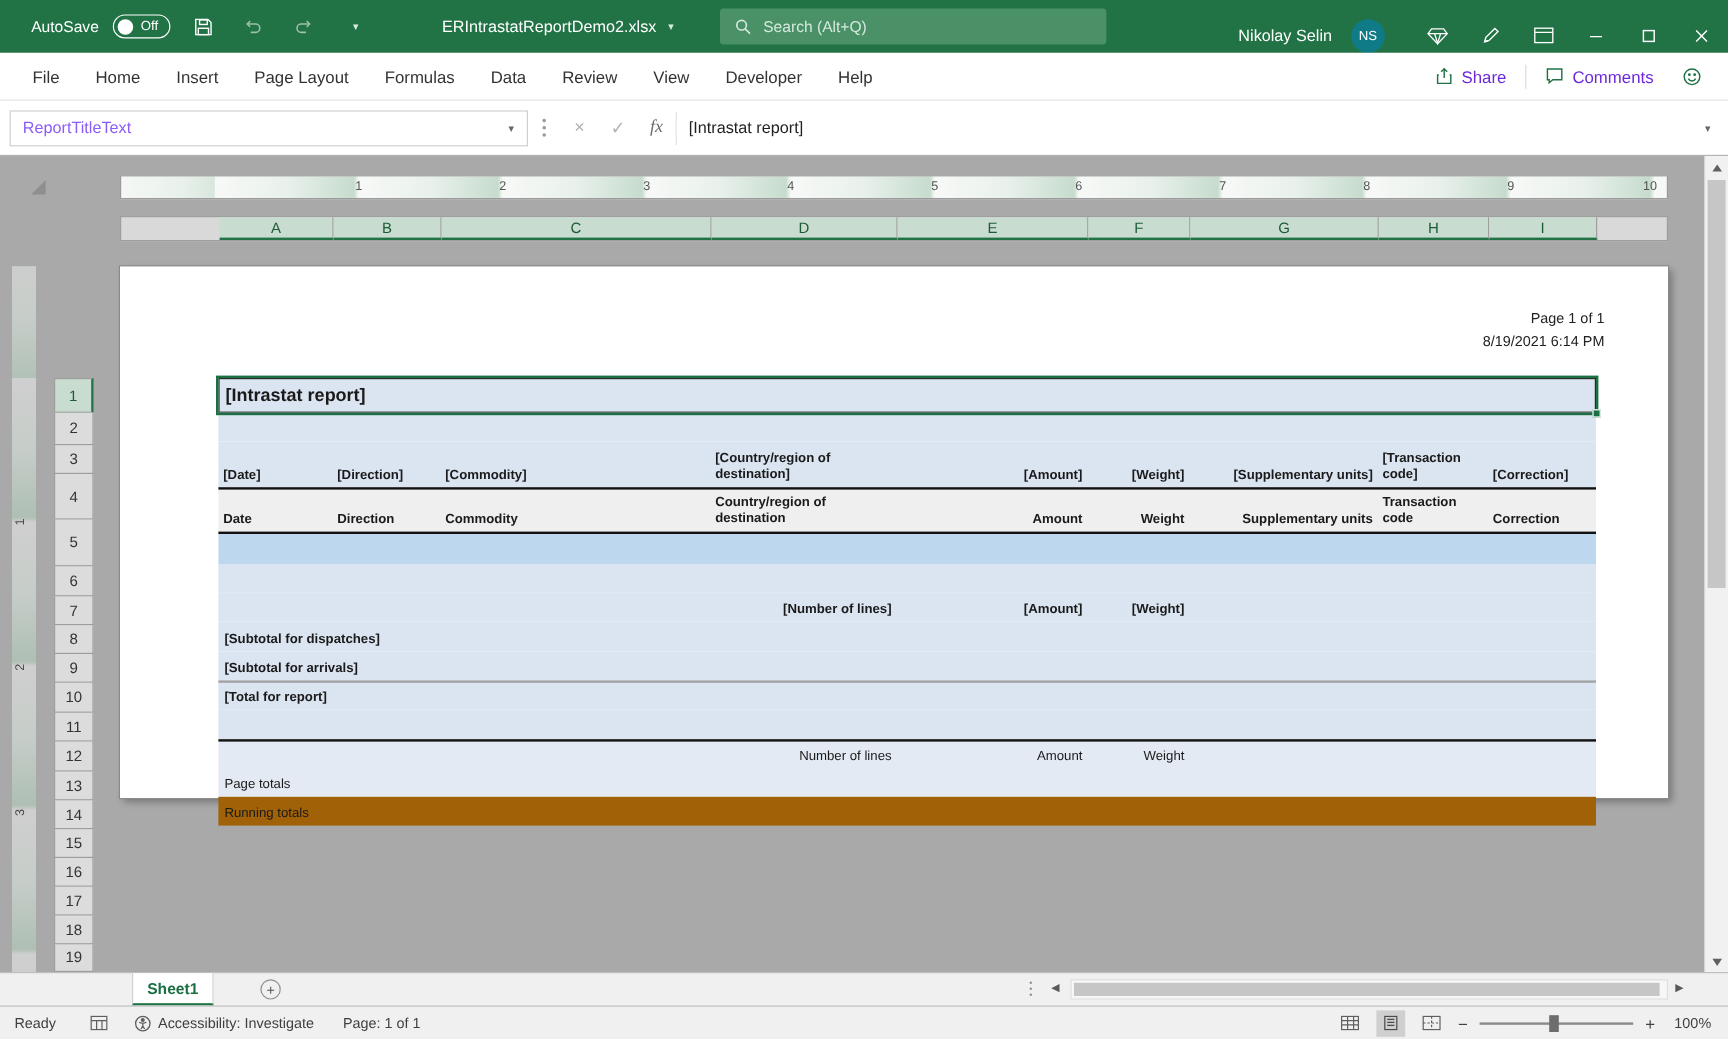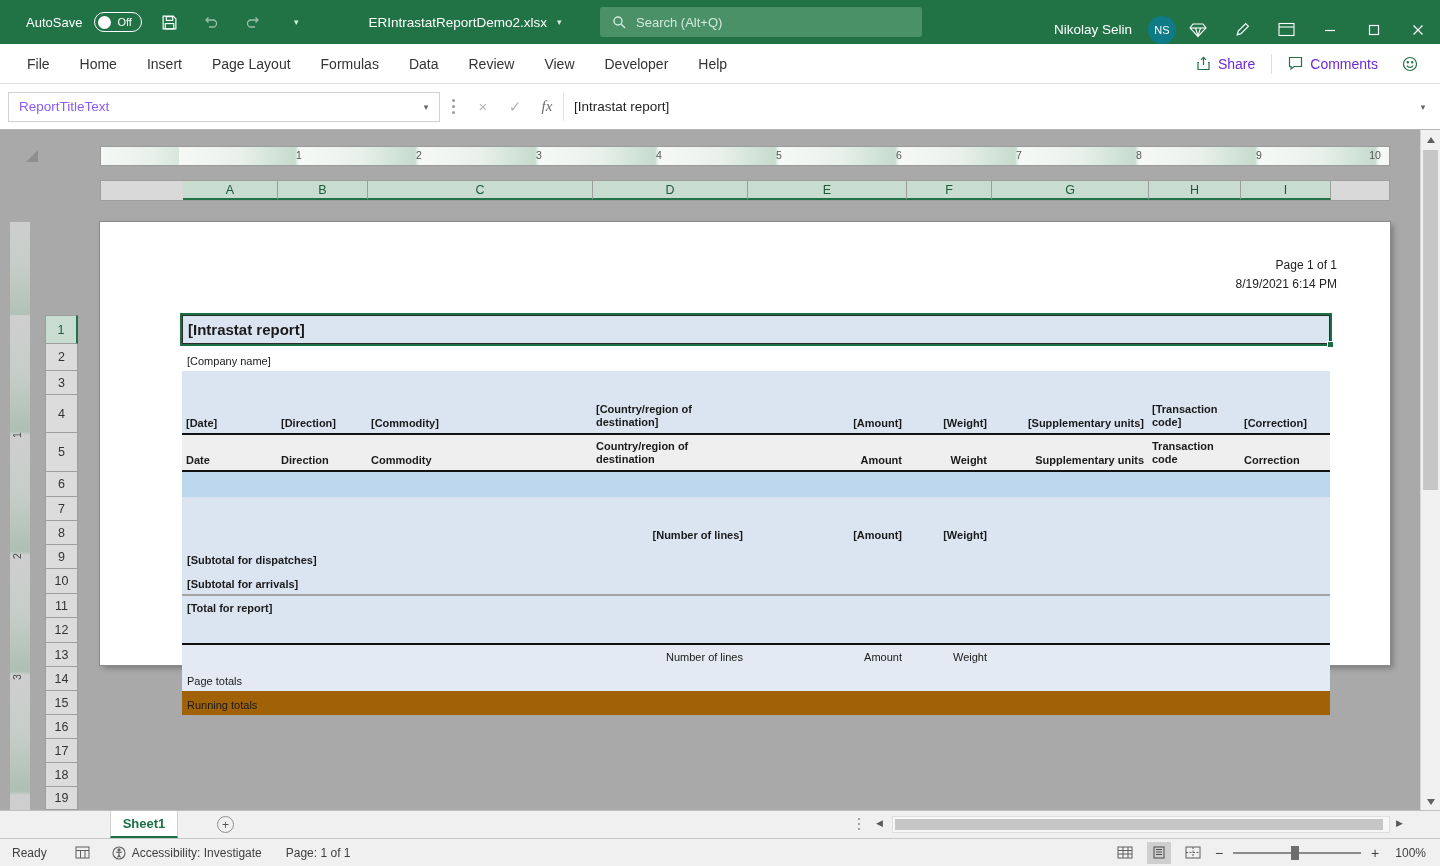--- a/index.html
+++ b/index.html
@@ -12,21 +12,21 @@
   .autosave-label { font-size:13px; }
   .toggle { width:48px; height:20px; border:1px solid #fff; border-radius:10px; display:flex; align-items:center; gap:6px; padding:0 3px; cursor:default; }
   .knob { width:13px; height:13px; background:#fff; border-radius:50%; }
   .toggle-text { font-size:11px; color:#fff; }
   .tb-btn { width:30px; height:30px; display:flex; align-items:center; justify-content:center; }
   .tb-caret { font-size:9px; color:#d8ead f; color:#d8eade; margin-left:2px; }
   .filename { display:flex; align-items:center; gap:8px; font-size:13.5px; margin-left:58px; white-space:nowrap; }
   .search { position:absolute; left:600px; top:7px; width:322px; height:30px; background:#4a9168; border-radius:3px; display:flex; align-items:center; padding-left:12px; gap:10px; font-size:13px; color:#d4e9dc; }
   .tb-right { position:absolute; right:0; top:0; height:59px; display:flex; align-items:center; }
   .user-name { font-size:13.5px; margin-right:16px; }
-  .avatar { width:28px; height:28px; border-radius:50%; background:#0f7b87; display:flex; align-items:center; justify-content:center; font-size:11px; }
+  .avatar { width:28px; height:28px; border-radius:50%; background:#0f7b87; display:flex; align-items:center; justify-content:center; font-size:11px; margin-right:22px; }
   .winbtn { width:44px; height:44px; display:flex; align-items:center; justify-content:center; }
 
   
   .ribbon { position:absolute; top:44px; left:0; width:1440px; height:40px; background:#fff; border-bottom:1px solid #e1e1e1; display:flex; align-items:center; }
   .rtab { padding:0 15px; height:100%; display:flex; align-items:center; font-size:14px; color:#333; }
   .rtab:first-child { margin-left:12px; }
   .ribbon-right { margin-left:auto; display:flex; align-items:center; padding-right:10px; }
   .pill-btn { display:flex; align-items:center; gap:7px; font-size:14px; color:#6d28d9; padding:5px 12px; }
   .rdivider { width:1px; height:20px; background:#dcdcdc; margin:0 4px; }
 
@@ -324,23 +324,20 @@
     <div class="page">
       <div class="pheader">
         <div>Page 1 of  1</div>
         <div>8/19/2021 6:14 PM</div>
       </div>
 
       <div class="sheet">
         <div class="srow r1">
           <div class="cell title-cell">[Intrastat report]</div>
         </div>
-        <div class="srow r2">
-          <div class="cell span-all">[Company name]</div>
-        </div>
         <div class="srow r3"></div>
         <div class="srow r4">
           <div class="cell b">[Date]</div>
           <div class="cell b">[Direction]</div>
           <div class="cell b">[Commodity]</div>
           <div class="cell b wrap">[Country/region of destination]</div>
           <div class="cell b ar">[Amount]</div>
           <div class="cell b ar">[Weight]</div>
           <div class="cell b ar">[Supplementary units]</div>
           <div class="cell b wrap">[Transaction code]</div>

